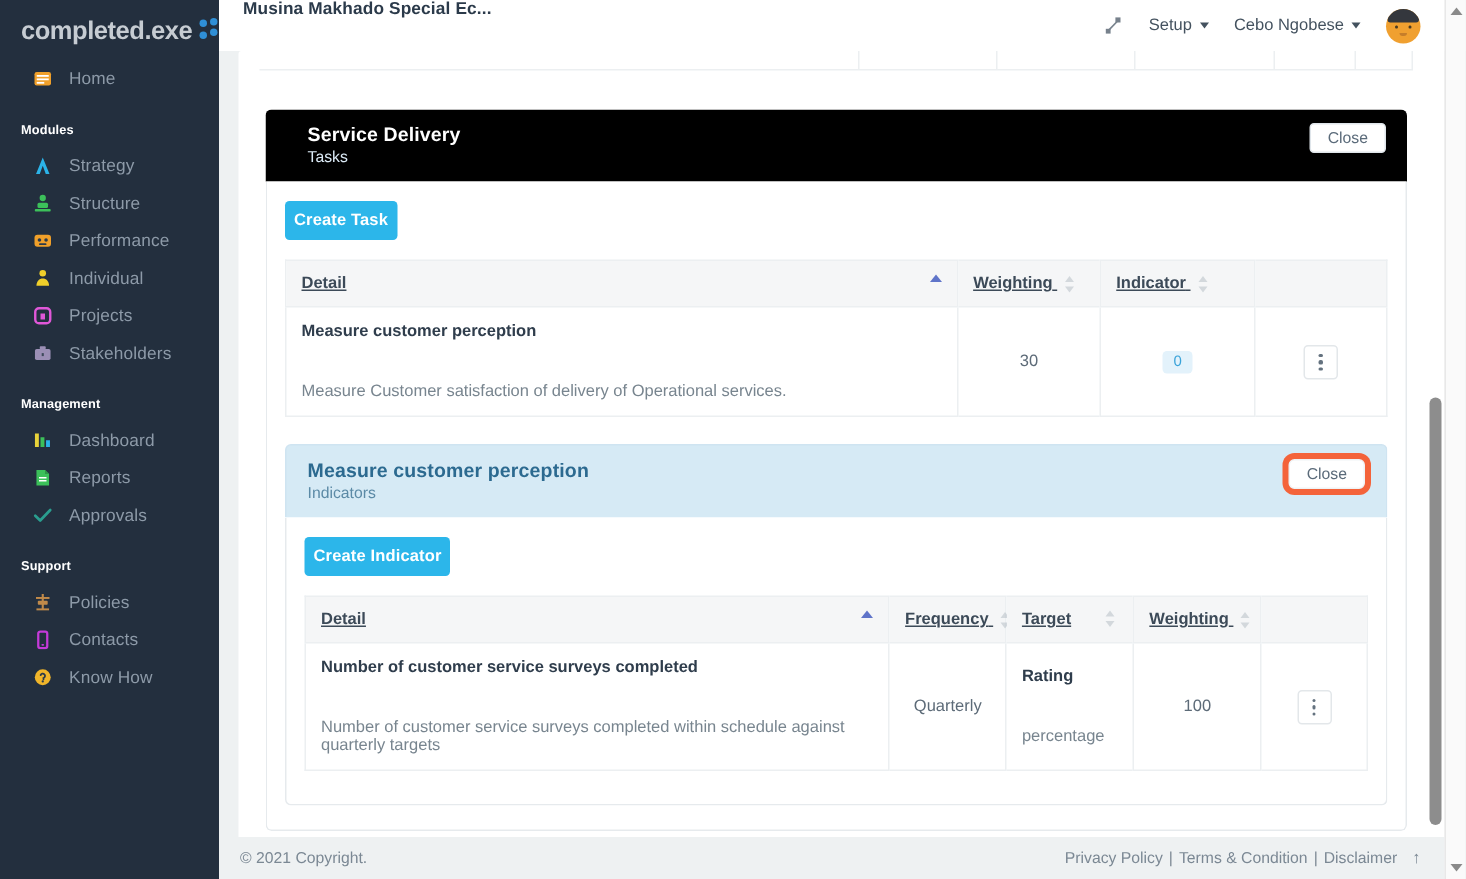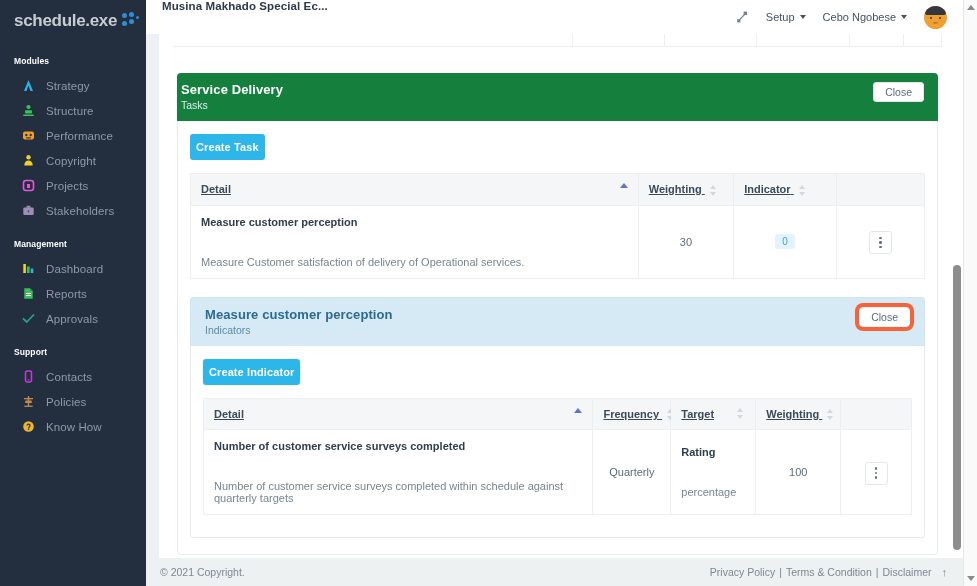--- a/index.html
+++ b/index.html
@@ -107,21 +107,21 @@
     height: 13px; border-bottom: 1px solid #eceff1; margin: 0 -4px 26px -4px;
     display: flex;
   }
   .cut-table span {
     border-right: 1px solid #eceff1; height: 100%;
   }
 
   
   .panel { border-radius: 4px; overflow: hidden; }
   .panel-head {
-    background: #15803d; padding: 9px 14px 10px 4px;
+    background: #000000; padding: 9px 14px 10px 28px;
     display: flex; align-items: flex-start;
   }
   .panel-head .titles { display: flex; flex-direction: column; gap: 2px; }
   .panel-title { color: #fff; font-size: 13px; font-weight: 700; letter-spacing: .1px; }
   .panel-sub { color: #dbeaf6; font-size: 10.5px; }
   .btn-close {
     margin-left: auto; background: #fff; color: #5b6b7a; font-size: 10.5px;
     border: 1px solid #dfe5ea; border-radius: 3px; padding: 3px 11px;
     cursor: pointer; font-family: inherit;
   }
@@ -234,30 +234,41 @@
   }
 </style>
 </head>
 <body>
 
 <div class="app">
 
   <aside class="sidebar">
 
     <div class="logo-wrap">
-      <div class="logo-text">schedule.exe</div>
+      <div class="logo-text">completed.exe</div>
       <div class="logo-dots">
         <i class="d1"></i>
           <i class="d2"></i>
           <i class="d3"></i>
           <i class="d4"></i>
           <i class="d5"></i>
       </div>
     </div>
 
+    <div class="nav-item">
+      <span class="nav-ico">
+        <svg width="13" height="13" viewBox="0 0 13 13">
+            <rect x="1" y="2" width="11" height="9" rx="1.5" fill="#f0a02a"></rect>
+            <rect x="2.5" y="4" width="8" height="1.2" fill="#fff"></rect>
+            <rect x="2.5" y="6.3" width="8" height="1.2" fill="#fff"></rect>
+            <rect x="2.5" y="8.6" width="5" height="1.2" fill="#fff"></rect>
+          </svg>
+      </span>
+      <span class="nav-label">Home</span>
+    </div>
 
     <div class="nav-group-label">Modules</div>
 
     <div class="nav-item">
       <span class="nav-ico">
         <svg width="13" height="13" viewBox="0 0 13 13">
             <path d="M6.5 1 L11 12 L8.5 12 L6.5 6.5 L4.5 12 L2 12 Z" fill="#2bb3e8"></path>
           </svg>
       </span>
       <span class="nav-label">Strategy</span>
@@ -286,21 +297,21 @@
       <span class="nav-label">Performance</span>
     </div>
 
     <div class="nav-item">
       <span class="nav-ico">
         <svg width="13" height="13" viewBox="0 0 13 13">
             <circle cx="6.5" cy="3.2" r="2.2" fill="#f0cf2a"></circle>
             <path d="M2.3 11.5 C2.3 8.3 4.2 6.6 6.5 6.6 C8.8 6.6 10.7 8.3 10.7 11.5 Z" fill="#f0cf2a"></path>
           </svg>
       </span>
-      <span class="nav-label">Copyright</span>
+      <span class="nav-label">Individual</span>
     </div>
 
     <div class="nav-item">
       <span class="nav-ico">
         <svg width="13" height="13" viewBox="0 0 13 13">
             <rect x="1.5" y="1.5" width="10" height="10" rx="2.5" fill="none" stroke="#e057d8" stroke-width="1.6"></rect>
             <rect x="5" y="5" width="3" height="4" fill="#e057d8"></rect>
           </svg>
       </span>
       <span class="nav-label">Projects</span>
@@ -349,37 +360,37 @@
           </svg>
       </span>
       <span class="nav-label">Approvals</span>
     </div>
 
     <div class="nav-group-label">Support</div>
 
     <div class="nav-item">
       <span class="nav-ico">
         <svg width="13" height="13" viewBox="0 0 13 13">
-            <rect x="3.5" y="1" width="6" height="11" rx="1.4" fill="none" stroke="#c43ad8" stroke-width="1.5"></rect>
-            <rect x="5.6" y="9.3" width="1.8" height="1.2" rx="0.6" fill="#c43ad8"></rect>
-          </svg>
-      </span>
-      <span class="nav-label">Contacts</span>
-    </div>
-
-    <div class="nav-item">
-      <span class="nav-ico">
-        <svg width="13" height="13" viewBox="0 0 13 13">
             <rect x="5.8" y="1" width="1.4" height="10" fill="#c08a4a"></rect>
             <rect x="2" y="3" width="9" height="1.3" fill="#c08a4a"></rect>
             <rect x="3.2" y="5.5" width="6.6" height="2.6" rx="0.6" fill="#c08a4a"></rect>
             <rect x="2.3" y="10.6" width="8.4" height="1.3" fill="#c08a4a"></rect>
           </svg>
       </span>
       <span class="nav-label">Policies</span>
+    </div>
+
+    <div class="nav-item">
+      <span class="nav-ico">
+        <svg width="13" height="13" viewBox="0 0 13 13">
+            <rect x="3.5" y="1" width="6" height="11" rx="1.4" fill="none" stroke="#c43ad8" stroke-width="1.5"></rect>
+            <rect x="5.6" y="9.3" width="1.8" height="1.2" rx="0.6" fill="#c43ad8"></rect>
+          </svg>
+      </span>
+      <span class="nav-label">Contacts</span>
     </div>
 
     <div class="nav-item">
       <span class="nav-ico">
         <svg width="13" height="13" viewBox="0 0 13 13">
             <circle cx="6.5" cy="6.5" r="5.3" fill="#f0b52a"></circle>
             <path d="M5.1 5.1 a1.5 1.5 0 1 1 1.9 1.9 v0.9" fill="none" stroke="#2b3a4a" stroke-width="1.2" stroke-linecap="round"></path>
             <circle cx="6.5" cy="9.3" r="0.75" fill="#2b3a4a"></circle>
           </svg>
       </span>

